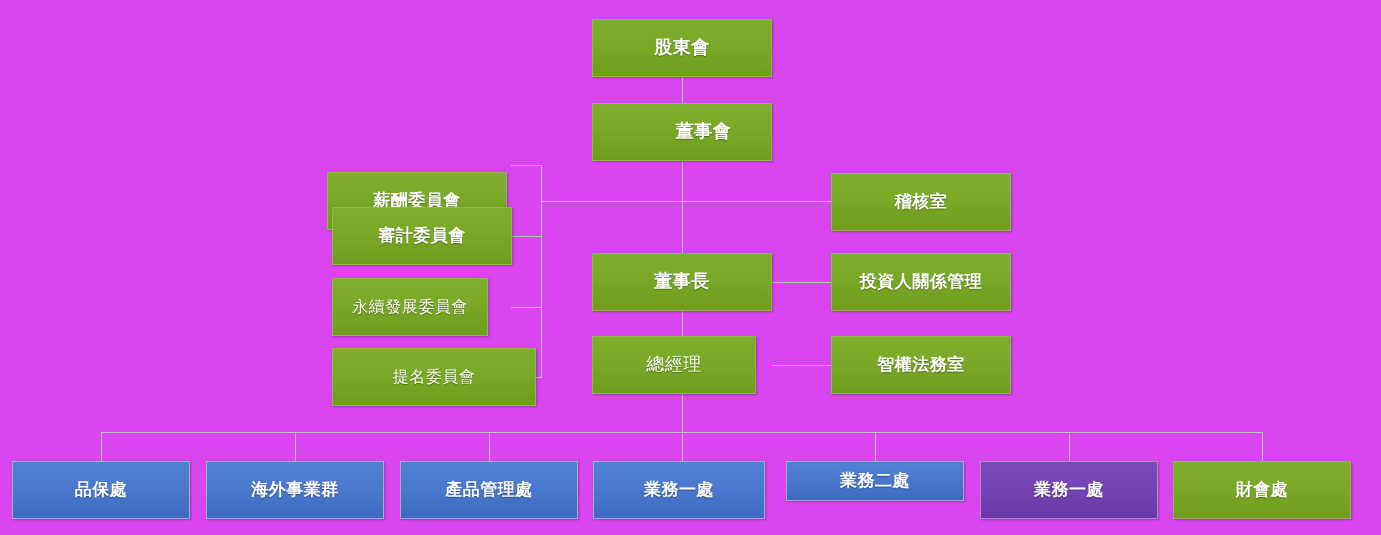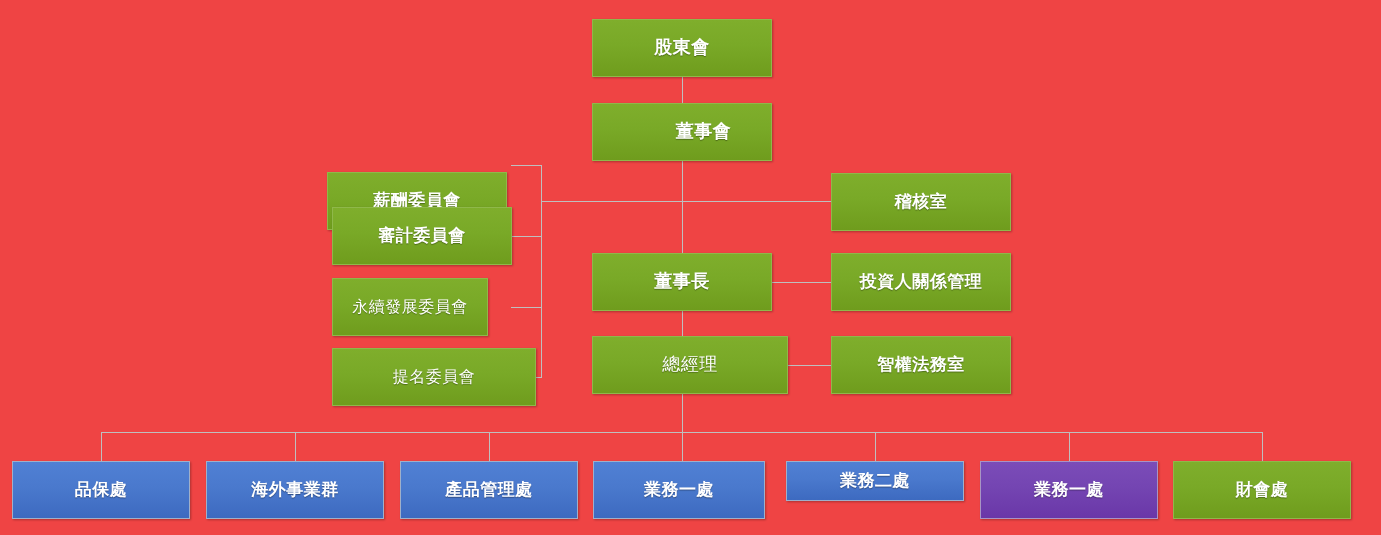--- a/index.html
+++ b/index.html
@@ -8,21 +8,21 @@
     padding: 0;
     background: #ffffff;
   }
   body {
     font-family: "Liberation Sans", "DejaVu Sans", sans-serif;
   }
   #chart-root {
     position: relative;
     width: 1381px;
     height: 535px;
-    background: #ef4444;
+    background: #d946ef;
     overflow: hidden;
   }
 
   
   .line {
     position: absolute;
     background: #bfbfbf;
     z-index: 1;
   }
   .line.h { height: 1px; }
@@ -108,21 +108,21 @@
   </div>
 
   <div class="node green" style="left:592px; top:103px; width:180px; height:58px;padding-left:43px;">
     <span class="label fs-18 w-bold">董事會</span>
   </div>
 
   <div class="node green" style="left:592px; top:253px; width:180px; height:58px;">
     <span class="label fs-18 w-bold">董事長</span>
   </div>
 
-  <div class="node green" style="left:592px; top:336px; width:196px; height:58px;">
+  <div class="node green" style="left:592px; top:336px; width:164px; height:58px;">
     <span class="label fs-18 w-normal">總經理</span>
   </div>
 
   <div class="node green" style="left:327px; top:136px; width:180px; height:58px;margin-top:36px;">
     <span class="label fs-17 w-bold">薪酬委員會</span>
   </div>
 
   <div class="node green" style="left:332px; top:207px; width:180px; height:58px;">
     <span class="label fs-17 w-bold">審計委員會</span>
   </div>

